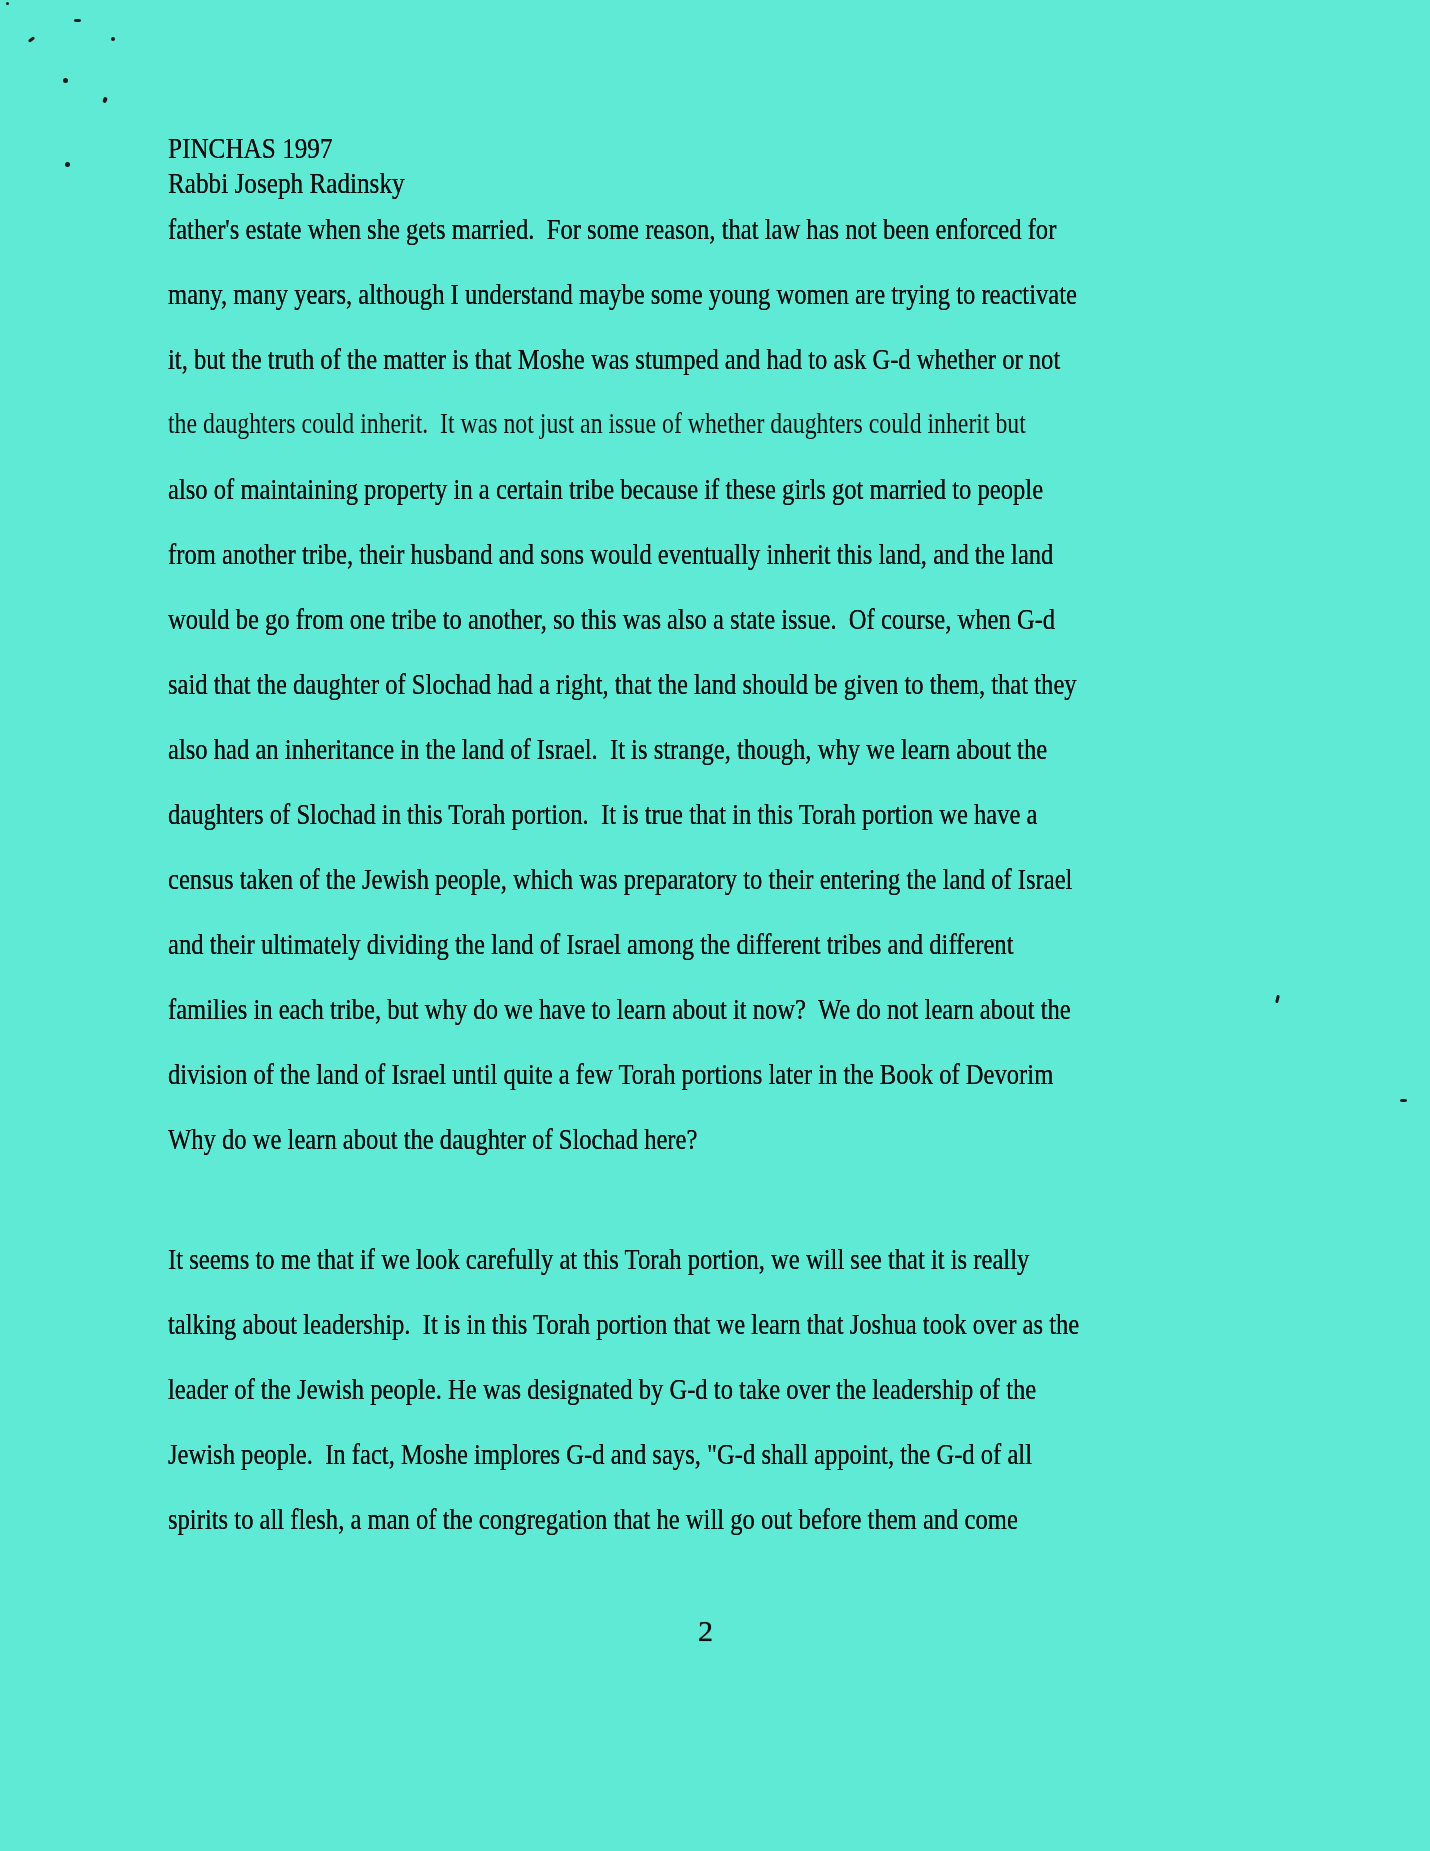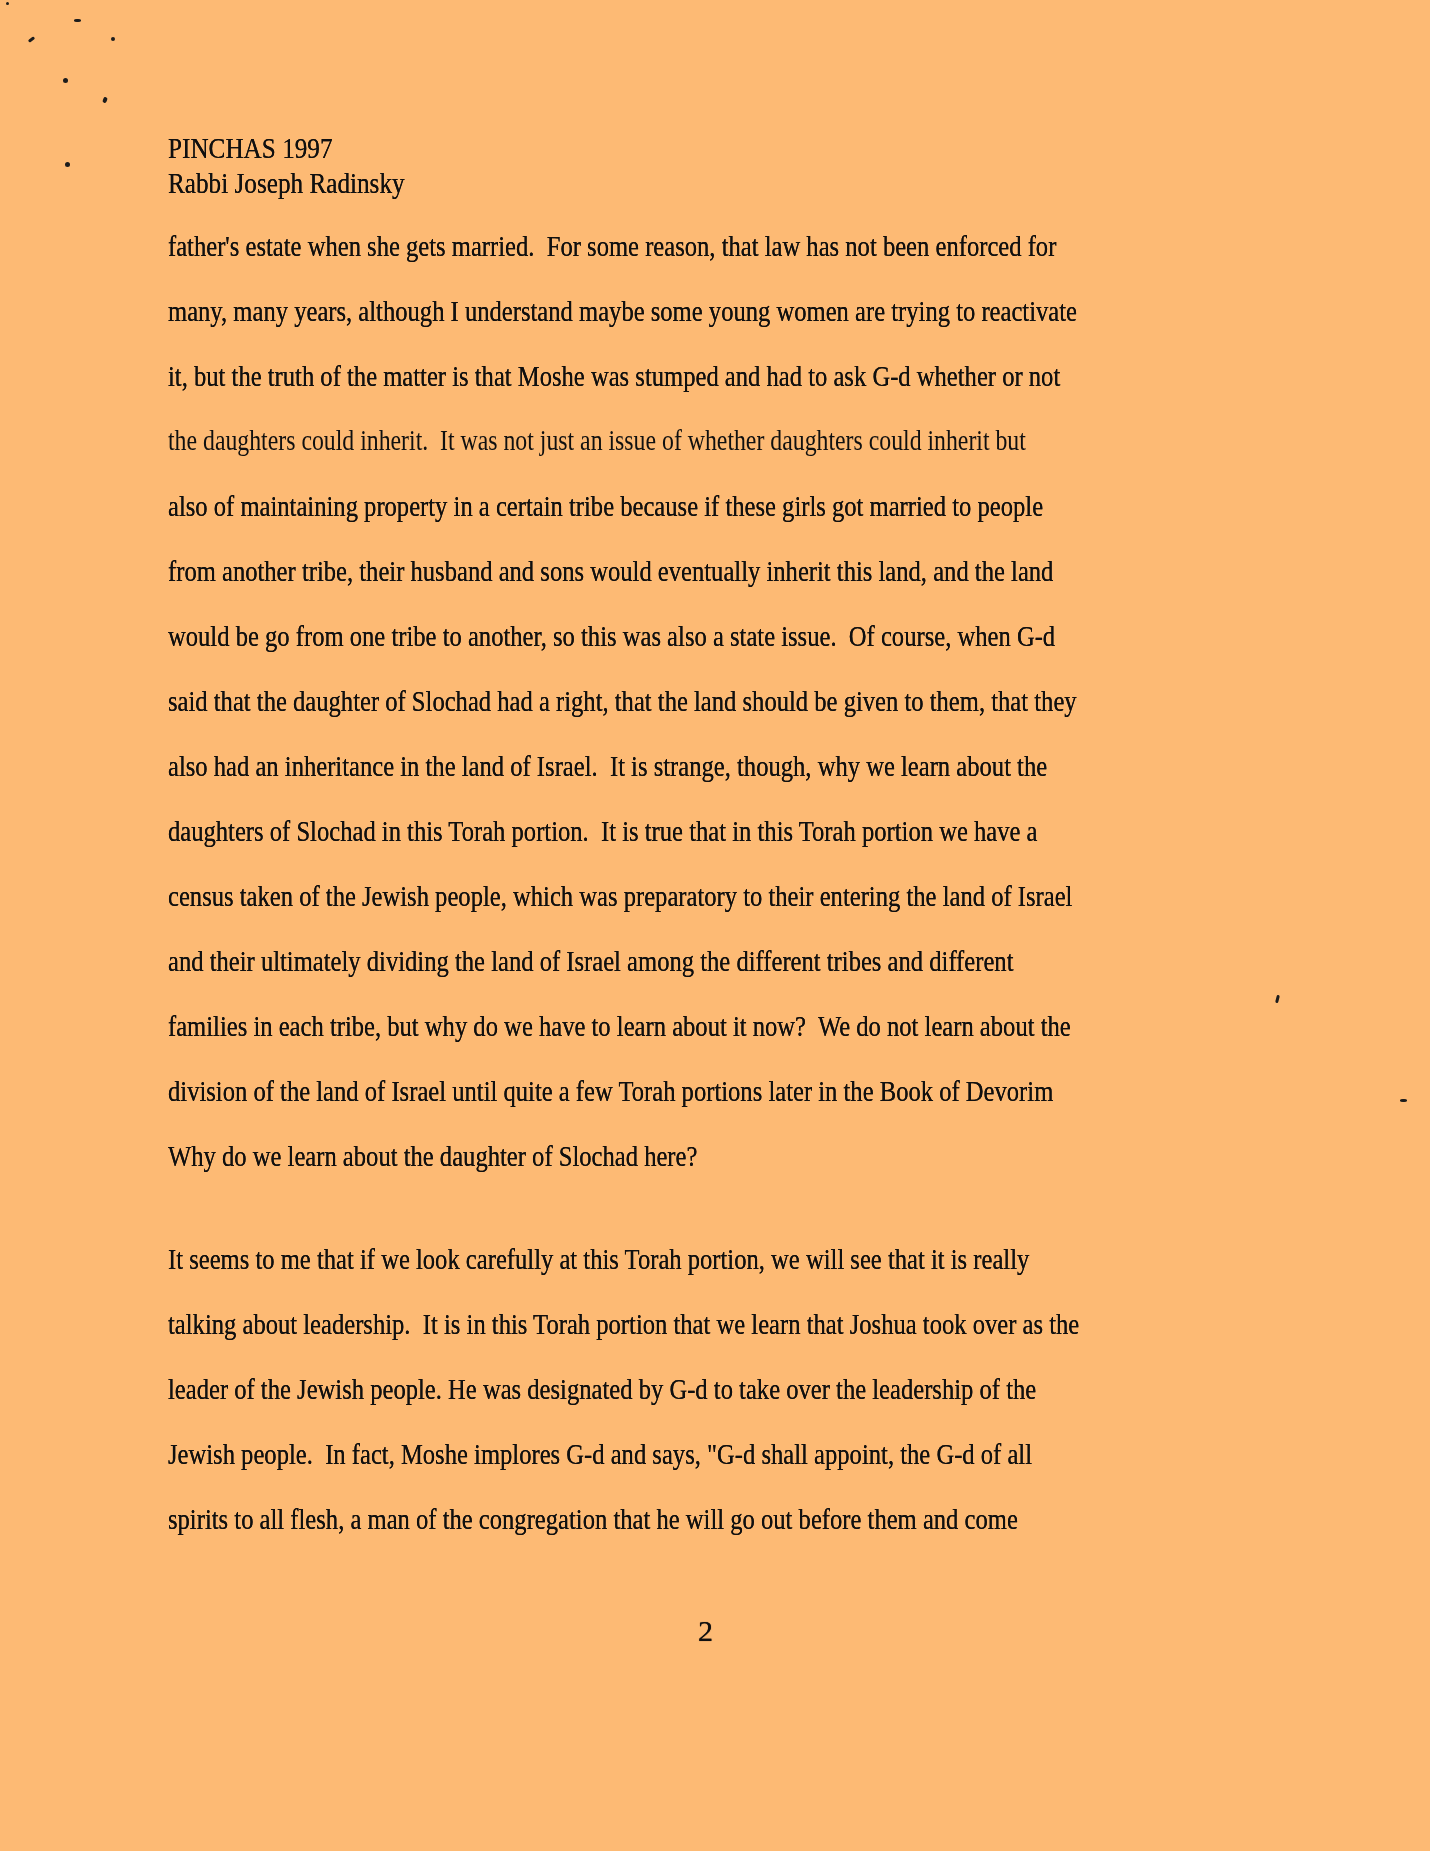--- a/index.html
+++ b/index.html
@@ -1,20 +1,20 @@
 <!DOCTYPE html>
 <html><head>
 <meta charset="utf-8">
 <style>
   html, body { margin: 0; padding: 0; background: #e8e8e8; }
   .page {
     position: relative;
     width: 1430px;
     height: 1851px;
-    background: #fdba74;
+    background: #5eead4;
     overflow: hidden;
     font-family: "Liberation Serif", "DejaVu Serif", serif;
     color: #101010;
   }
   
   .hline, .line, .page-number {
     text-shadow: 0 0 0.7px rgba(10,10,10,0.95);
   }
   .doc-header {
     position: absolute;
@@ -25,21 +25,21 @@
     font-size: 30px;
     line-height: 35px;
     white-space: pre;
     transform: scaleX(0.84);
     transform-origin: 0 50%;
   }
   .para {
     position: absolute;
     left: 168px;
   }
-  .para1 { top: 213px; }
+  .para1 { top: 196px; }
   .para2 { top: 1226px; }
   .line {
     font-size: 30px;
     line-height: 65px;
     white-space: pre;
     transform: scaleX(0.82);
     transform-origin: 0 50%;
   }
   
   .para1 .line:nth-child(4) { text-shadow: none; font-size: 29px; }

